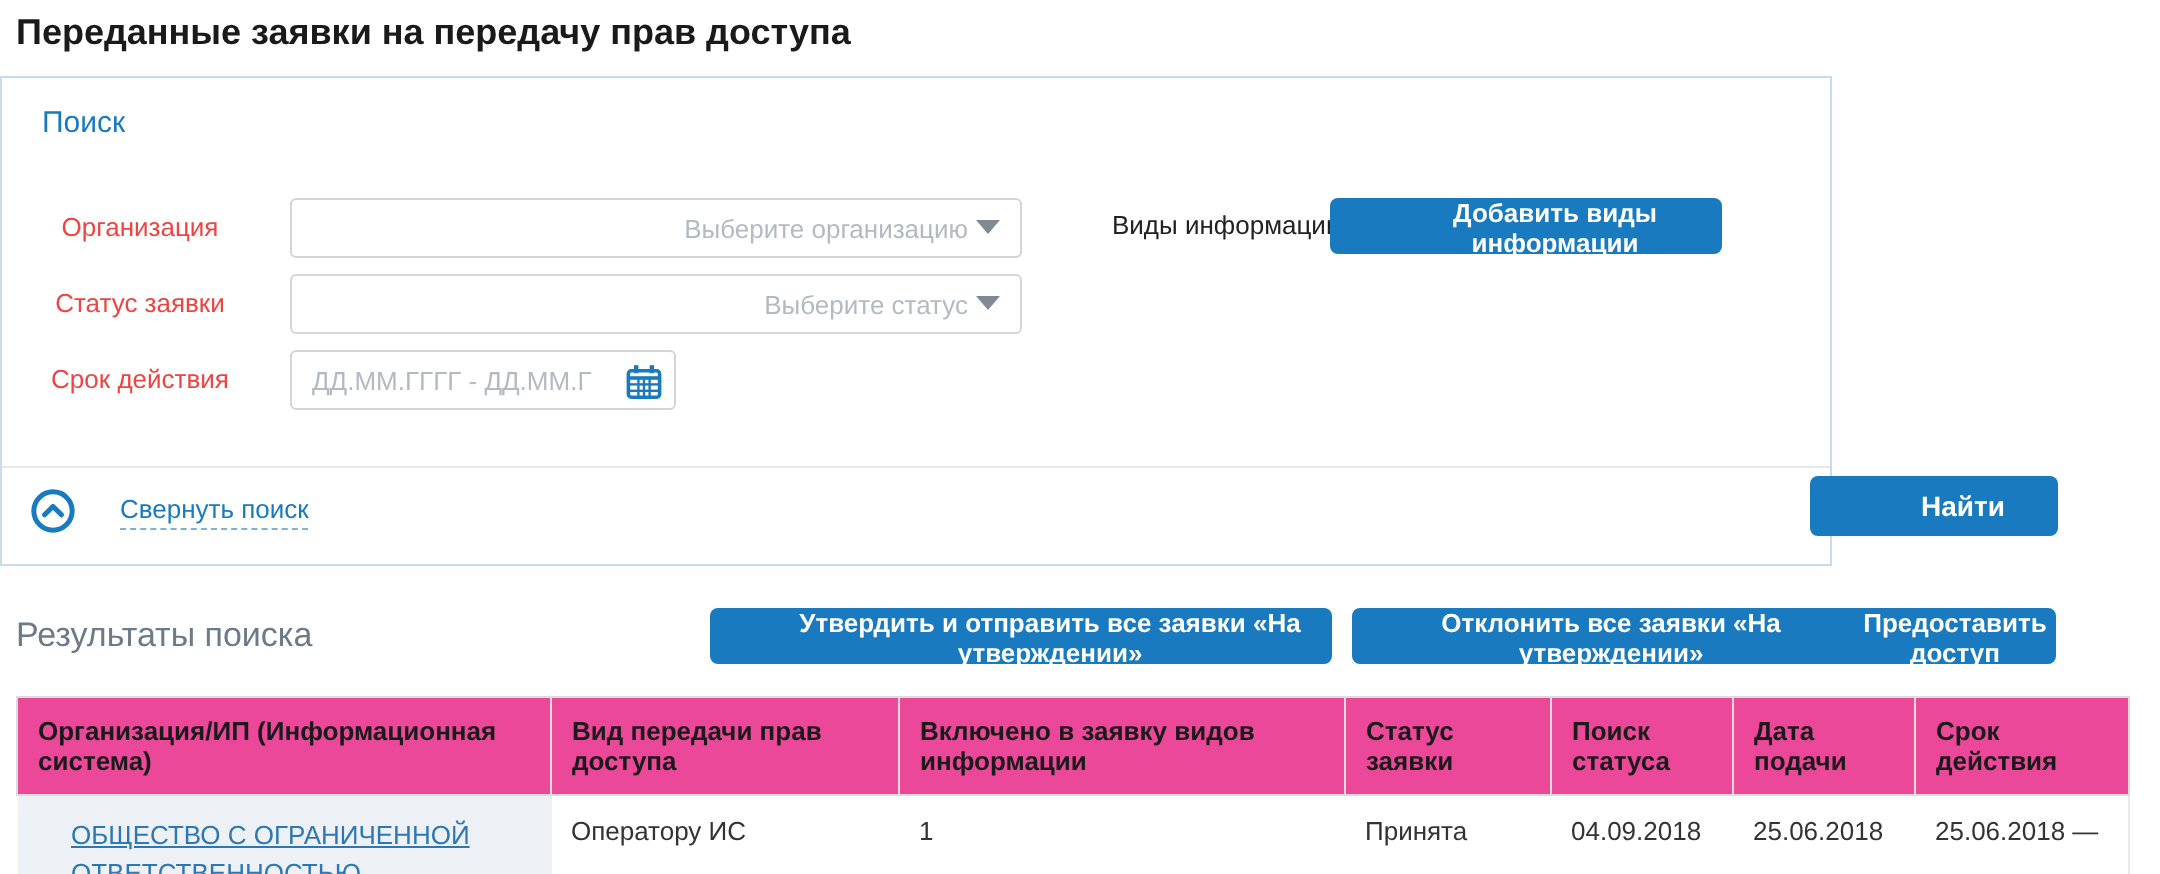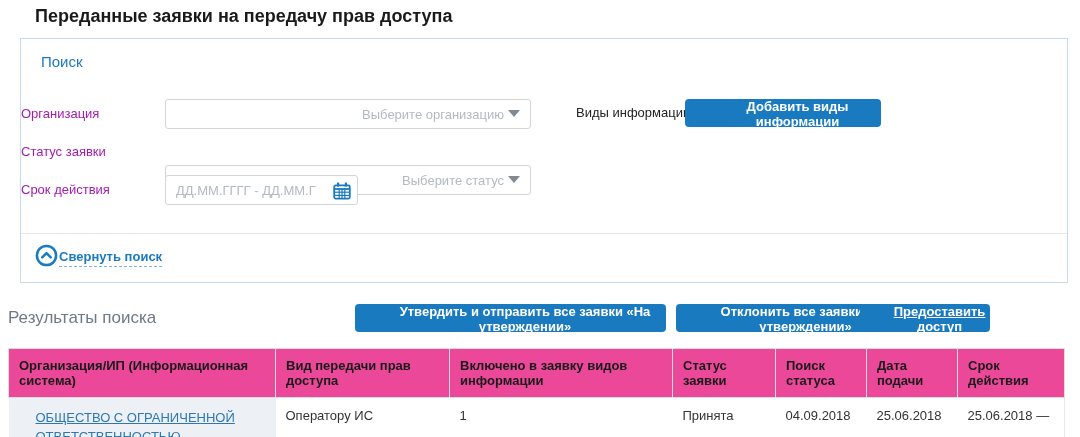--- a/index.html
+++ b/index.html
@@ -1,57 +1,57 @@
 <!DOCTYPE html>
 <html><head>
 <meta charset="utf-8">
 <style>
   * { margin:0; padding:0; box-sizing:border-box; }
   html,body { width:1080px; height:437px; overflow:hidden; background:#fff;
     font-family:"Liberation Sans", sans-serif; color:#222; }
 
-  .page-title { position:absolute; left:8px; top:6px; font-size:18px; font-weight:700; color:#1a1a1a;margin-left:27px; }
+  .page-title { position:absolute; left:8px; top:6px; font-size:18px; font-weight:700; color:#1a1a1a; }
 
   
-  .search-panel { position:absolute; left:20px; top:38px; width:1048px; height:245px;
+  .search-panel { position:absolute; left:0; top:38px; width:916px; height:245px;
     border:1px solid #c7dbee; background:#fff; }
   .search-title { position:absolute; left:20px; top:14px; font-size:15px; color:#1a7ac0; }
 
   .form-row { position:absolute; height:30px; display:flex; align-items:center; }
-  .form-label { position:absolute; width:138px; text-align:left; font-size:13px; color:#a21caf; line-height:30px; }
+  .form-label { position:absolute; width:138px; text-align:center; font-size:13px; color:#ef4444; line-height:30px; }
   .ctrl { position:absolute; left:144px; height:30px; border:1px solid #d5d5d5; border-radius:3px;
     background:#fff; display:flex; align-items:center; }
   .select-box { width:366px; padding:0 26px 0 10px; cursor:pointer; justify-content:flex-end; }
   .select-placeholder { font-size:13px; color:#b2bac2; white-space:nowrap; overflow:hidden; }
   .select-arrow { position:absolute; right:10px; top:10px; width:0; height:0;
     border-left:6px solid transparent; border-right:6px solid transparent; border-top:7px solid #808a93; }
 
   .date-wrap { width:193px; }
   .date-input { border:none; outline:none; width:150px; padding:0 0 0 10px; font-size:13px;
     font-family:"Liberation Sans", sans-serif; color:#333; background:transparent; }
   .date-input::placeholder { color:#b2bac2; }
   .calendar-btn { position:absolute; right:6px; top:6px; width:18px; height:18px; border:none;
     background:transparent; cursor:pointer; padding:0; }
 
   .right-label { position:absolute; left:555px; top:60px; line-height:28px; font-size:13px; color:#222; }
   .btn { border:none; border-radius:4px; background:#1a7ac0; color:#fff; font-size:13px; font-weight:700;
     font-family:"Liberation Sans", sans-serif; cursor:pointer;padding-left:29px; }
   .add-info-btn { position:absolute; left:664px; top:60px; width:196px; height:28px; }
 
   .panel-divider { position:absolute; left:0; right:0; top:194px; border-top:1px solid #e8e8e8; }
-  .collapse-ctl { position:absolute; left:14px; top:205px; display:flex; align-items:flex-end; gap:1px; cursor:pointer;font-weight:bold; }
+  .collapse-ctl { position:absolute; left:14px; top:205px; display:flex; align-items:center; gap:22px; cursor:pointer; }
   .collapse-label { font-size:13px; color:#1a7ac0; border-bottom:1px dashed #7fb1d9; padding-bottom:2px; }
   .find-btn { position:absolute; left:904px; top:199px; width:124px; height:30px; font-size:14px; }
 
   
   .results-title { position:absolute; left:8px; top:308px; font-size:17px; color:#6d7a87; }
   .action-btn { position:absolute; top:304px; height:28px; }
   .btn-approve { left:355px; width:311px; }
   .btn-decline { left:676px; width:230px; }
-  .btn-grant   { left:860px; width:130px;text-decoration:underline; }
+  .btn-grant   { left:898px; width:130px; }
 
   
   .results-table { position:absolute; left:8px; top:348px; width:1056px; border-collapse:collapse; table-layout:fixed; }
   .results-table th { background:#ec4899; font-size:13px; font-weight:700; color:#1a1a1a; text-align:left;
     padding:9px 8px 9px 10px; border:1px solid #dcdcdc; border-left:none; }
   .results-table th:first-child { border-left:1px solid #dcdcdc; }
   .results-table td { font-size:13px; color:#333; text-align:left; vertical-align:top;
     padding:10px 8px 10px 10px; height:56px; }
   .results-table td:first-child { background:#edf1f5; padding-left:27px; }
   .results-table td:last-child { border-right:1px solid #e8e8e8; }
@@ -69,21 +69,21 @@
   <div class="form-row" style="top:60px; left:0; right:0;">
     <span class="form-label">Организация</span>
     <div class="ctrl select-box" style="top:0;">
       <span class="select-placeholder">Выберите организацию</span>
       <span class="select-arrow"></span>
     </div>
   </div>
 
   <div class="form-row" style="top:98px; left:0; right:0;">
     <span class="form-label">Статус заявки</span>
-    <div class="ctrl select-box" style="top:0;margin-top:28px;">
+    <div class="ctrl select-box" style="top:0;">
       <span class="select-placeholder">Выберите статус</span>
       <span class="select-arrow"></span>
     </div>
   </div>
 
   <div class="form-row" style="top:136px; left:0; right:0;">
     <span class="form-label">Срок действия</span>
     <div class="ctrl date-wrap" style="top:0;">
       <input class="date-input" placeholder="ДД.ММ.ГГГГ - ДД.ММ.ГГГГ" style="">
       <button class="calendar-btn">
@@ -108,20 +108,21 @@
   <div class="panel-divider"></div>
 
   <div class="collapse-ctl">
     <svg viewBox="0 0 24 24" width="23" height="23" aria-hidden="true">
       <circle cx="12" cy="12" r="10" fill="none" stroke="#1a7ac0" stroke-width="2.6"></circle>
       <polyline points="7.6,14 12,9.6 16.4,14" fill="none" stroke="#1a7ac0" stroke-width="2.6" stroke-linecap="round" stroke-linejoin="round"></polyline>
     </svg>
     <span class="collapse-label">Свернуть поиск</span>
   </div>
 
+  <button class="btn find-btn">Найти</button>
 </section>
 
 <div class="results-title">Результаты поиска</div>
 <button class="btn action-btn btn-approve">Утвердить и отправить все заявки «На утверждении»</button>
 <button class="btn action-btn btn-decline">Отклонить все заявки «На утверждении»</button>
 <button class="btn action-btn btn-grant">Предоставить доступ</button>
 
 <table class="results-table">
   <colgroup>
     <col style="width:267px">

